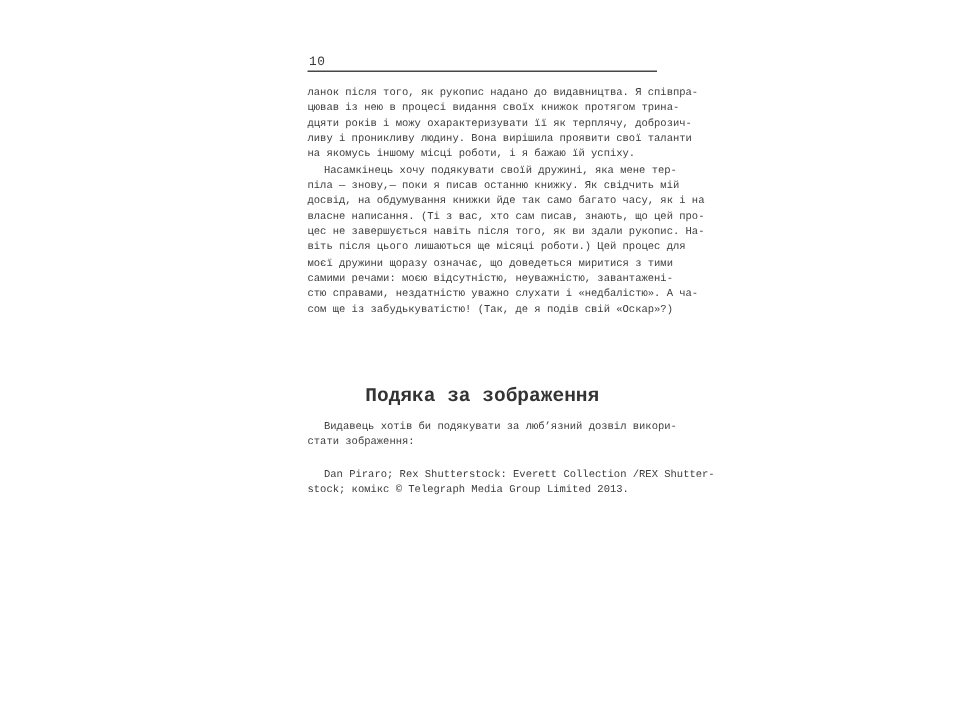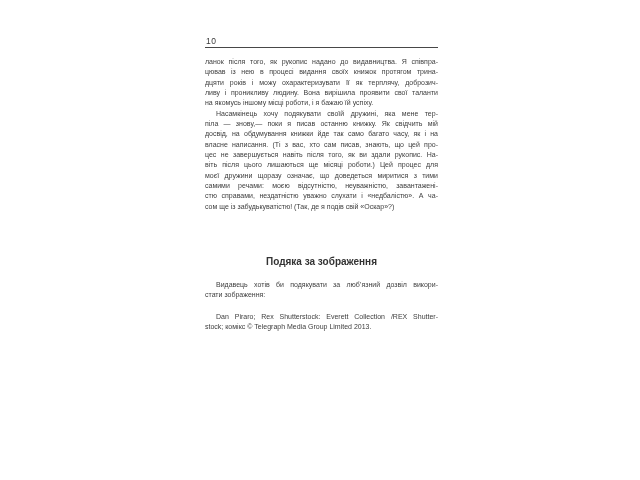--- a/index.html
+++ b/index.html
@@ -1,15 +1,15 @@
 <!DOCTYPE html>
 <html><head>
 <meta charset="utf-8">
 <style>
-  * { margin: 0; padding: 0; box-sizing: border-box; }
+  * { margin: 0; padding: 0; box-sizing: border-box; font-family: Liberation Mono, monospace; }
   html, body { background: #ffffff; }
   .screen {
     position: relative;
     width: 640px;
     height: 480px;
     background: #ffffff;
     overflow: hidden;
     font-family: "Liberation Sans", sans-serif;
     color: #3d3d3d;
   }
@@ -54,21 +54,21 @@
   .line.indent {
     padding-left: 11px;
   }
   .heading {
     position: absolute;
     top: 256px;
     left: 0;
     width: 100%;
     text-align: center;
     font-weight: bold;
-    font-size: 10px;
+    font-size: 13px;
     color: #333333;
   }
   .pos-credits-intro {
     position: absolute;
     top: 280px;
     left: 0;
     width: 100%;
   }
   .pos-credits {
     position: absolute;

